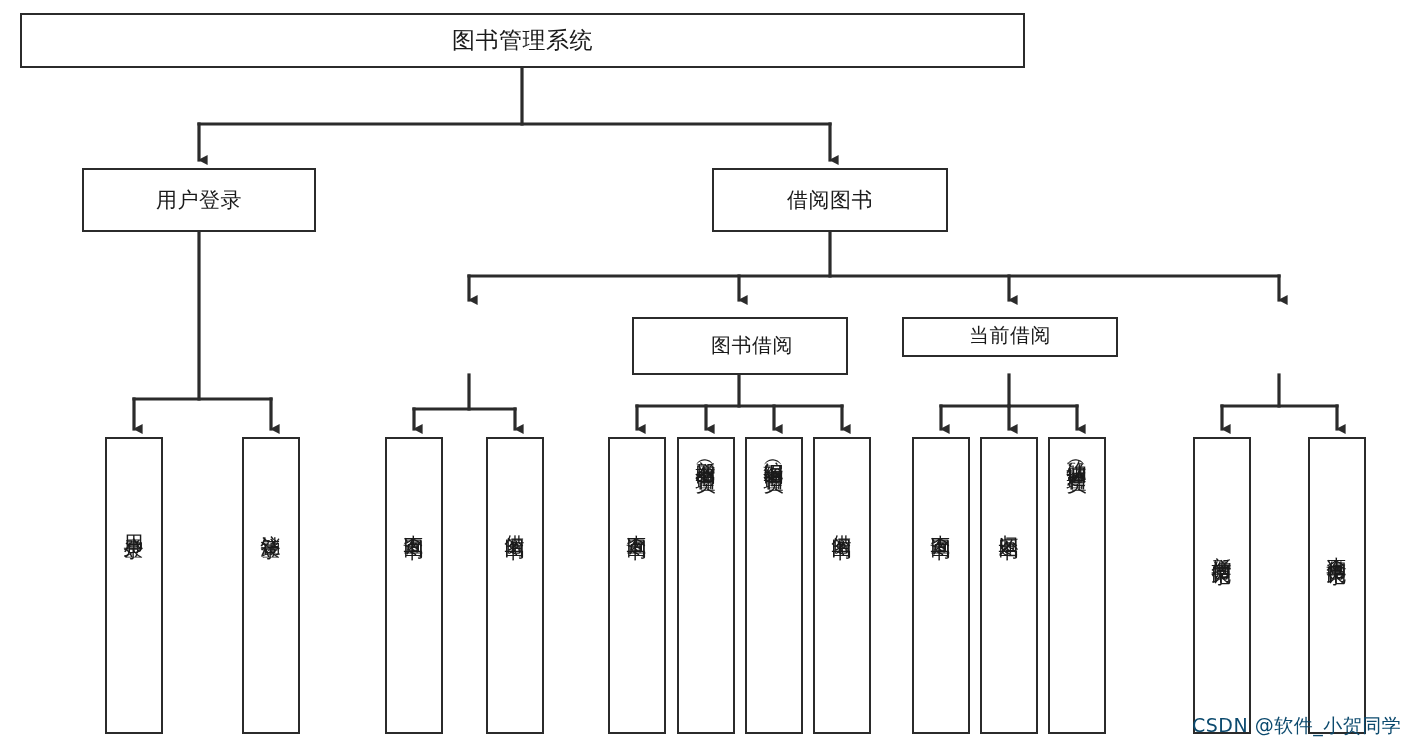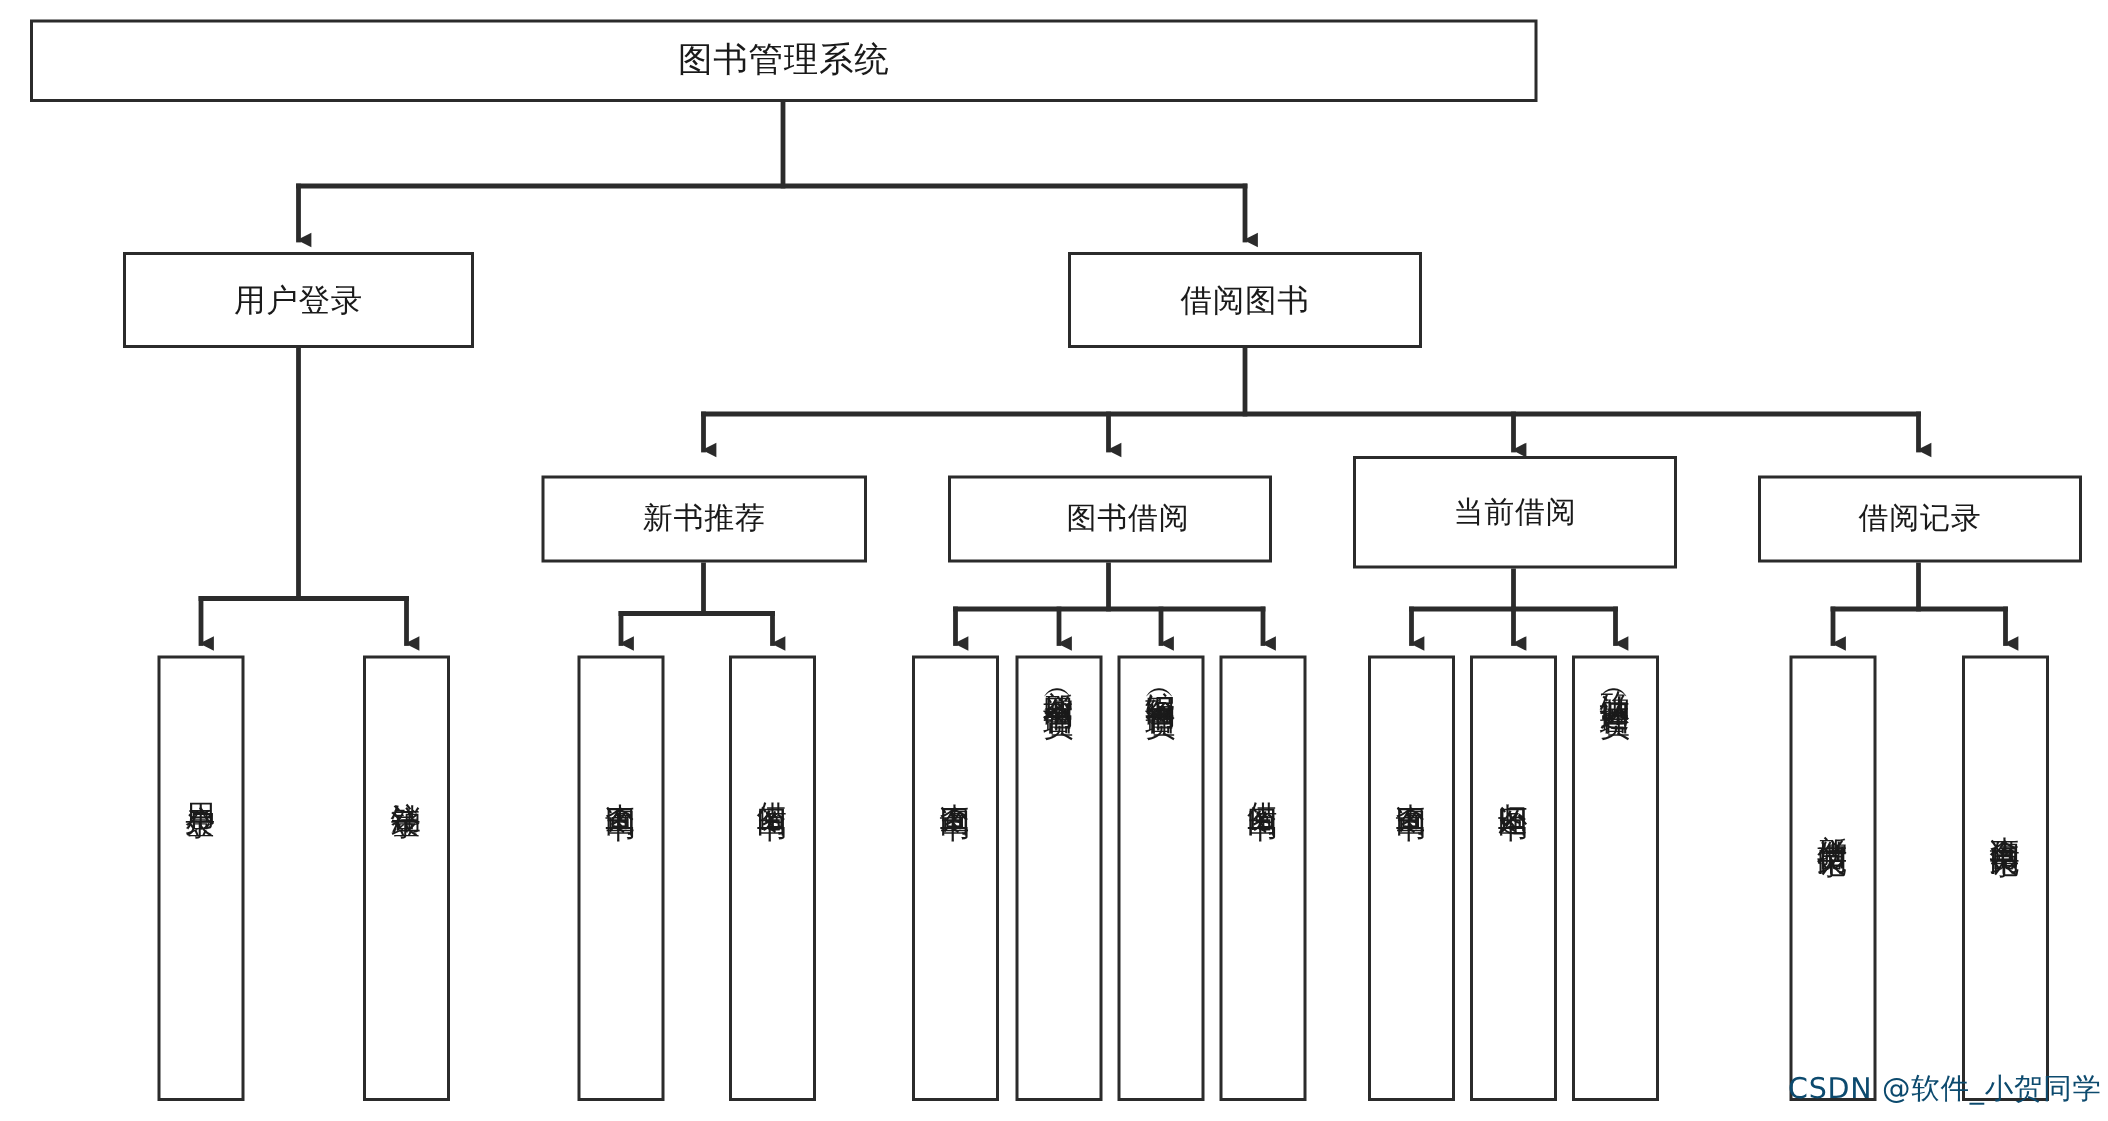--- a/index.html
+++ b/index.html
@@ -130,31 +130,25 @@
     <span class="lbl">图书管理系统</span>
   </div>
 
   <div class="node lvl1" style="left:82px; top:168px; width:234px; height:64px;">
     <span class="lbl">用户登录</span>
   </div>
   <div class="node lvl1" style="left:712px; top:168px; width:236px; height:64px;">
     <span class="lbl">借阅图书</span>
   </div>
 
-  <div class="node lvl2" style="left:361px; top:317px; width:217px; height:58px;">
-    <span class="lbl">新书推荐</span>
-  </div>
   <div class="node lvl2" style="left:632px; top:317px; width:216px; height:58px;padding-left:24px;">
     <span class="lbl">图书借阅</span>
   </div>
-  <div class="node lvl2" style="left:902px; top:304px; width:216px; height:75px;">
+  <div class="node lvl2" style="left:902px; top:317px; width:216px; height:40px;font-family:Liberation Mono, monospace;">
     <span class="lbl">当前借阅</span>
-  </div>
-  <div class="node lvl2" style="left:1172px; top:317px; width:216px; height:58px;">
-    <span class="lbl">借阅记录</span>
   </div>
 
   <div class="node leaf mid" style="left:105px; top:437px; width:58px; height:297px;">
     <span class="lbl">用户登录</span>
   </div>
   <div class="node leaf mid" style="left:242px; top:437px; width:58px; height:297px;">
     <span class="lbl">注销登录</span>
   </div>
 
   <div class="node leaf mid" style="left:385px; top:437px; width:58px; height:297px;">

